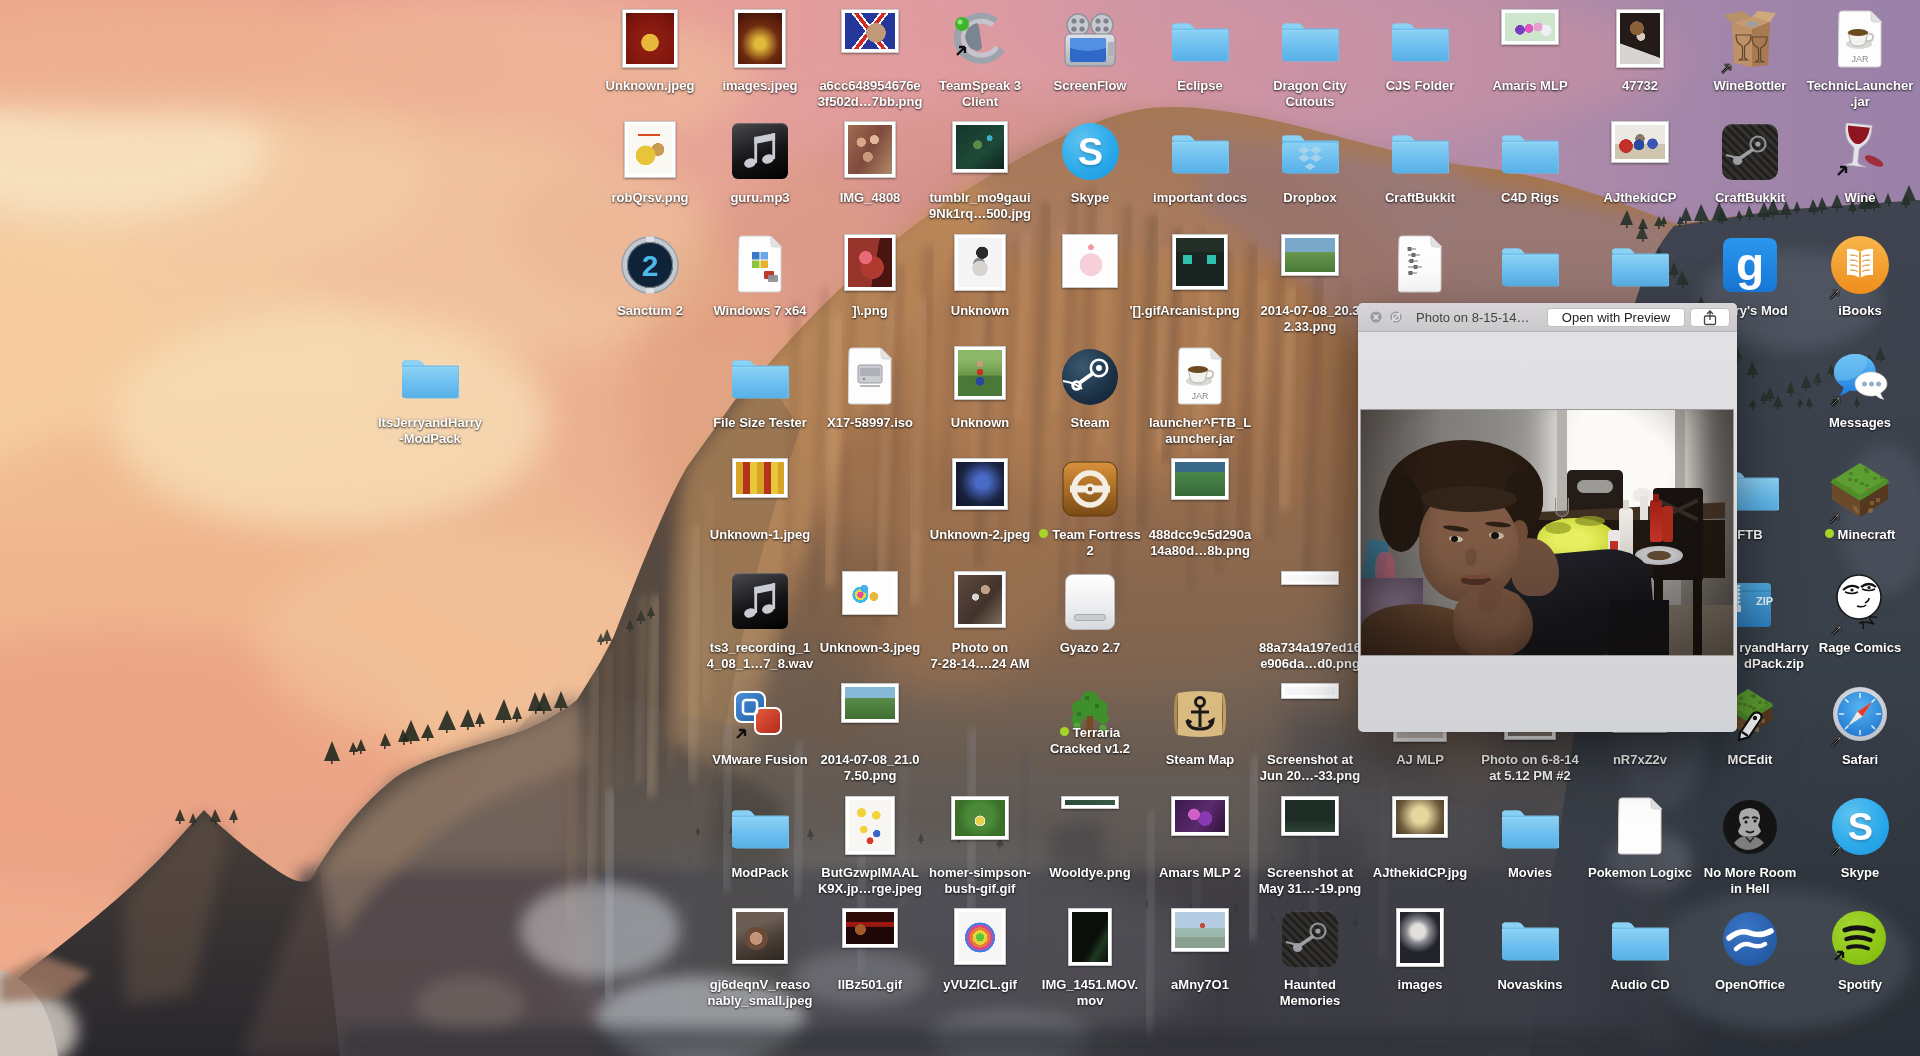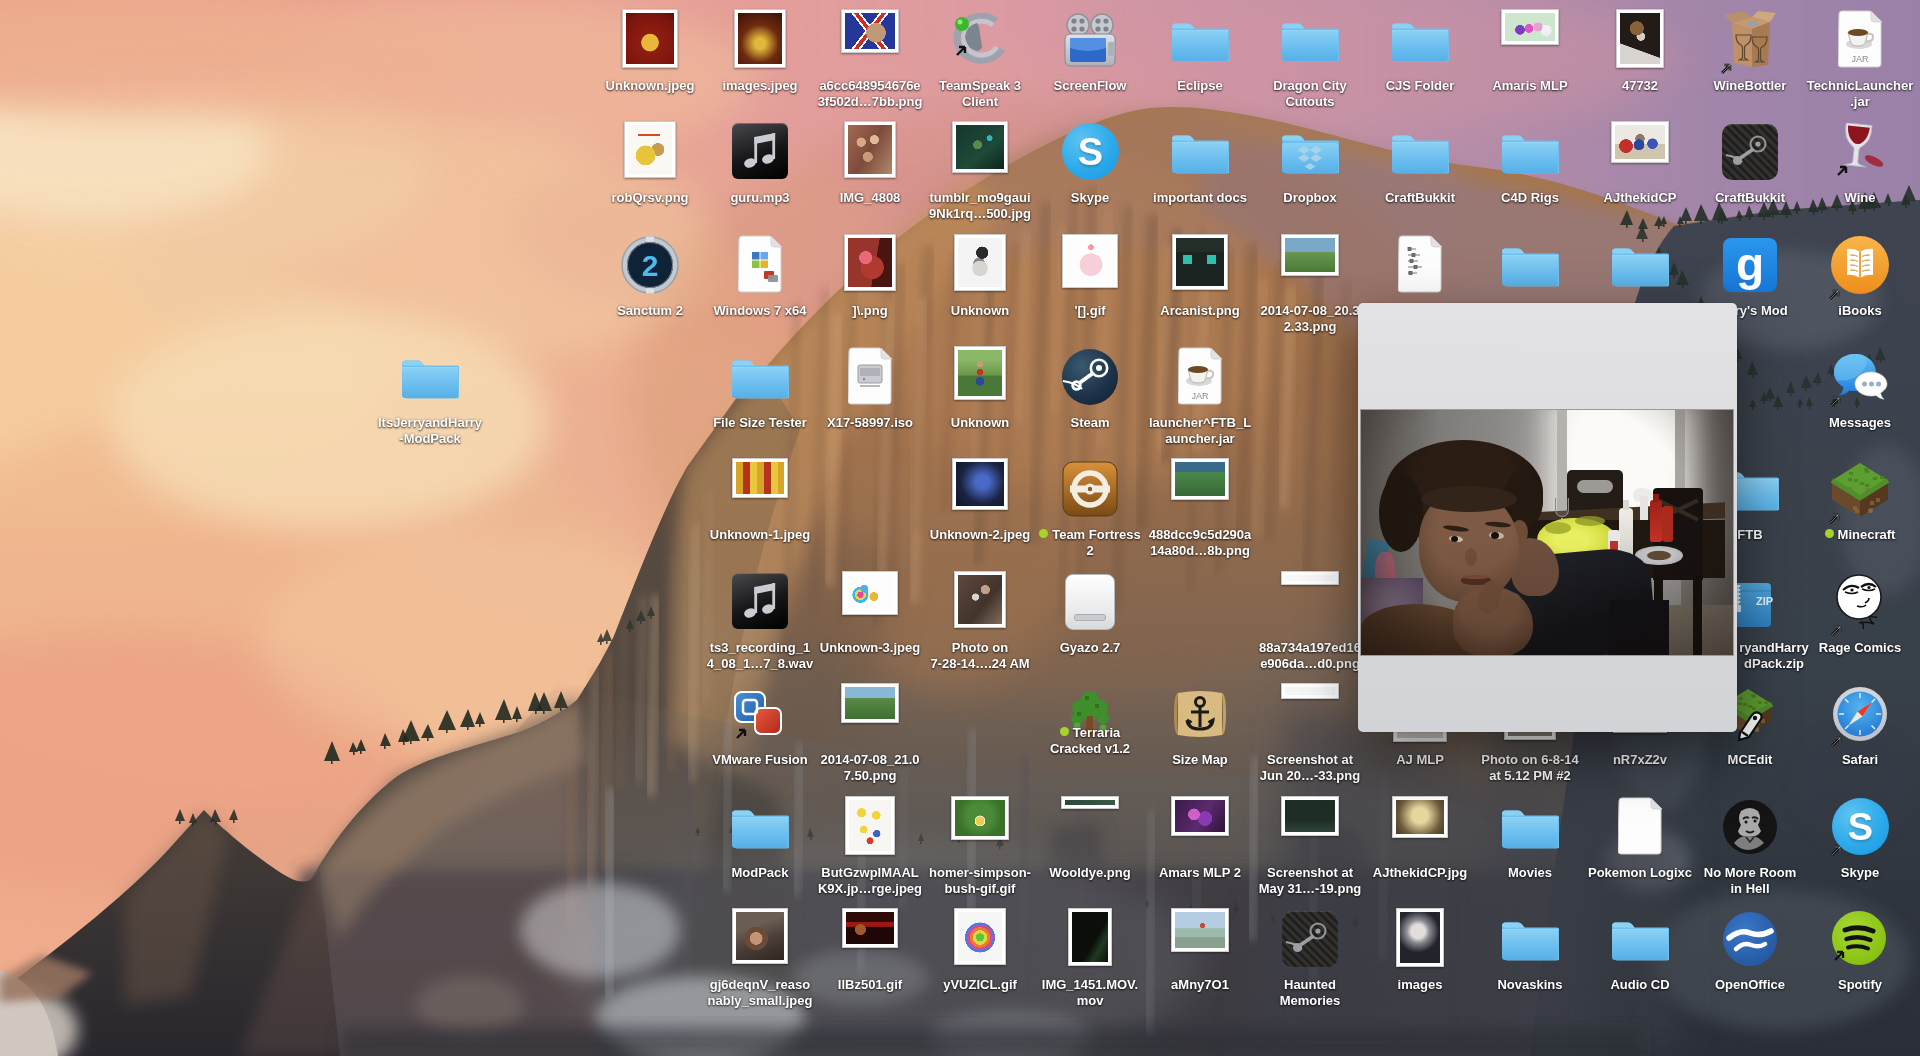--- a/index.html
+++ b/index.html
@@ -564,21 +564,21 @@
     <div style="width:52px;height:57px;background:#fff;border:1px solid #ccc;box-shadow:0 1px 2px rgba(0,0,0,.4);padding:3px;box-sizing:border-box">
       <div style="width:100%;height:100%;position:relative;overflow:hidden;background:radial-gradient(circle at 55% 30%,#2a2a2a 14%,rgba(0,0,0,0) 15%),radial-gradient(circle at 50% 62%,#d8d4d0 20%,rgba(0,0,0,0) 21%),radial-gradient(circle at 48% 52%,#8a8a8a 16%,rgba(0,0,0,0) 18%),#f4f4f4"></div>
     </div>
   </div>
 <div class="lb" style="left:915px;top:303px">Unknown</div>
 <div class="ig" style="left:1062px;top:234px">
     <div style="width:56px;height:54px;background:#fff;border:1px solid #ccc;box-shadow:0 1px 2px rgba(0,0,0,.4);padding:3px;box-sizing:border-box">
       <div style="width:100%;height:100%;position:relative;overflow:hidden;background:radial-gradient(circle at 52% 58%,#f6cfd8 30%,rgba(0,0,0,0) 32%),radial-gradient(circle at 52% 20%,#f29aaa 6%,rgba(0,0,0,0) 7%),#fdfdfd"></div>
     </div>
   </div>
-<div class="lb" style="left:1025px;top:303px">'[].gif</div>
+<div class="lb" style="left:1080px;top:303px">'[].gif</div>
 <div class="ig" style="left:1172px;top:234px">
     <div style="width:56px;height:56px;background:#fff;border:1px solid #ccc;box-shadow:0 1px 2px rgba(0,0,0,.4);padding:3px;box-sizing:border-box">
       <div style="width:100%;height:100%;position:relative;overflow:hidden;background:linear-gradient(90deg,rgba(0,0,0,0) 14%,#2fbfae 14% 34%,rgba(0,0,0,0) 34% 64%,#2fbfae 64% 84%,rgba(0,0,0,0) 84%) 0 17px/100% 9px no-repeat,linear-gradient(180deg,#232e28 28%,#1a2420 29%),#1d2b26"></div>
     </div>
   </div>
 <div class="lb" style="left:1135px;top:303px">Arcanist.png</div>
 <div class="ig" style="left:1281px;top:234px">
     <div style="width:58px;height:42px;background:#fff;border:1px solid #ccc;box-shadow:0 1px 2px rgba(0,0,0,.4);padding:3px;box-sizing:border-box">
       <div style="width:100%;height:100%;position:relative;overflow:hidden;background:linear-gradient(#7aa8c8 40%,#6a9850 41%,#4a7838)"></div>
     </div>
@@ -861,21 +861,21 @@
       <path d="M6 6 Q28 2 50 6 L50 48 Q28 52 6 48 Z" fill="#d9ba80"></path>
       <path d="M6 6 Q4 27 6 48 q-4-1-4-21 t4-21Z" fill="#b08d52"></path>
       <path d="M50 6 q4 1 4 21 t-4 21 Q52 27 50 6Z" fill="#c4a060"></path>
       <g stroke="#1a1a1a" stroke-width="3" fill="none">
         <circle cx="28" cy="15" r="4.5"></circle>
         <line x1="28" y1="19.5" x2="28" y2="40"></line>
         <line x1="19" y1="25" x2="37" y2="25"></line>
         <path d="M15 33 q1 9 13 9 q12 0 13-9 l-4.5 2.5 M15 33 l4.5 2.5"></path>
       </g>
     </svg></div>
-<div class="lb" style="left:1135px;top:752px">Size Map</div>
+<div class="lb" style="left:1135px;top:752px">Steam Map</div>
 <div class="ig" style="left:1281px;top:683px">
     <div style="width:58px;height:16px;background:#fff;border:1px solid #ccc;box-shadow:0 1px 2px rgba(0,0,0,.4);padding:3px;box-sizing:border-box">
       <div style="width:100%;height:100%;position:relative;overflow:hidden;background:#f4f6f8"></div>
     </div>
   </div>
 <div class="lb" style="left:1245px;top:752px">Screenshot at<br>Jun 20…-33.png</div>
 <div class="ig" style="left:1393px;top:683px">
     <div style="width:54px;height:59px;background:#fff;border:1px solid #ccc;box-shadow:0 1px 2px rgba(0,0,0,.4);padding:3px;box-sizing:border-box">
       <div style="width:100%;height:100%;position:relative;overflow:hidden;background:#d8d0c8"></div>
     </div>
@@ -1091,20 +1091,37 @@
       <circle cx="28" cy="28" r="27" fill="url(#spg)"></circle>
       <g fill="none" stroke="#121212" stroke-linecap="round">
         <path d="M14 20 q14-5 28 1" stroke-width="5"></path>
         <path d="M15.5 29 q12-4 24 1" stroke-width="4.4"></path>
         <path d="M17 37.5 q10-3 20 1" stroke-width="4"></path>
       </g>
       <path d="M4 50 l8-8 M12 42 h-6 M12 42 v6" stroke="#111" stroke-width="2.4" fill="none"></path>
     </svg></div>
 <div class="lb" style="left:1795px;top:977px">Spotify</div>
 <div id="ql" style="left:1358px;top:303px;width:379px;height:429px">
+    <div id="qlbar">
+      <svg width="40" height="14" viewBox="0 0 40 14" style="position:absolute;left:11px;top:7px" xmlns="http://www.w3.org/2000/svg">
+        <circle cx="7" cy="7" r="5.6" fill="#9a999e"></circle>
+        <path d="M4.6 4.6 l4.8 4.8 M9.4 4.6 l-4.8 4.8" stroke="#e8e8ea" stroke-width="1.4"></path>
+        <circle cx="27" cy="7" r="5.6" fill="#9a999e"></circle>
+        <path d="M23 11 L31 3" stroke="#e8e8ea" stroke-width="1.4"></path>
+        <circle cx="27" cy="7" r="3.4" fill="none" stroke="#e8e8ea" stroke-width="1.3"></circle>
+      </svg>
+      <div id="qltitle">Photo on 8-15-14…</div>
+      <div id="qlbtn">Open with Preview</div>
+      <div id="qlshare">
+        <svg width="14" height="16" viewBox="0 0 14 16" style="" xmlns="http://www.w3.org/2000/svg">
+          <rect x="1.5" y="6" width="11" height="8.5" rx="1.2" fill="none" stroke="#444" stroke-width="1.3"></rect>
+          <path d="M7 10 V1.5 M4 4 l3-3 3 3" stroke="#444" stroke-width="1.3" fill="none"></path>
+        </svg>
+      </div>
+    </div>
     <div id="qlphoto">
       <div style="position:absolute;left:0;top:0;width:100%;height:100%;background:linear-gradient(97deg,#6e6a67 0%,#8a8885 34%,#a5a3a0 52%,#989693 56%)"></div>
       <div style="position:absolute;left:320px;top:0;width:54px;height:247px;background:linear-gradient(90deg,#7b7672,#5d5955)"></div>
       <div style="position:absolute;left:300px;top:195px;width:74px;height:52px;background:#7e7568"></div>
       <div style="position:absolute;left:200px;top:0;width:122px;height:130px;background:radial-gradient(ellipse at 50% 35%,#fbfaf7 55%,#ece9e4);box-shadow:0 0 26px 14px rgba(248,246,240,.75)"></div>
       <div style="position:absolute;left:196px;top:0;width:10px;height:128px;background:#b5b1ac"></div>
       <div style="position:absolute;left:314px;top:0;width:10px;height:128px;background:#a9a5a0"></div>
       <div style="position:absolute;left:206px;top:60px;width:56px;height:46px;background:#241d17;border-radius:5px 5px 0 0"></div>
       <div style="position:absolute;left:216px;top:70px;width:36px;height:13px;background:#9c9a96;border-radius:7px"></div>
       <div style="position:absolute;left:148px;top:98px;width:216px;height:16px;background:#3f3022;transform:skewY(-3deg)"></div>

